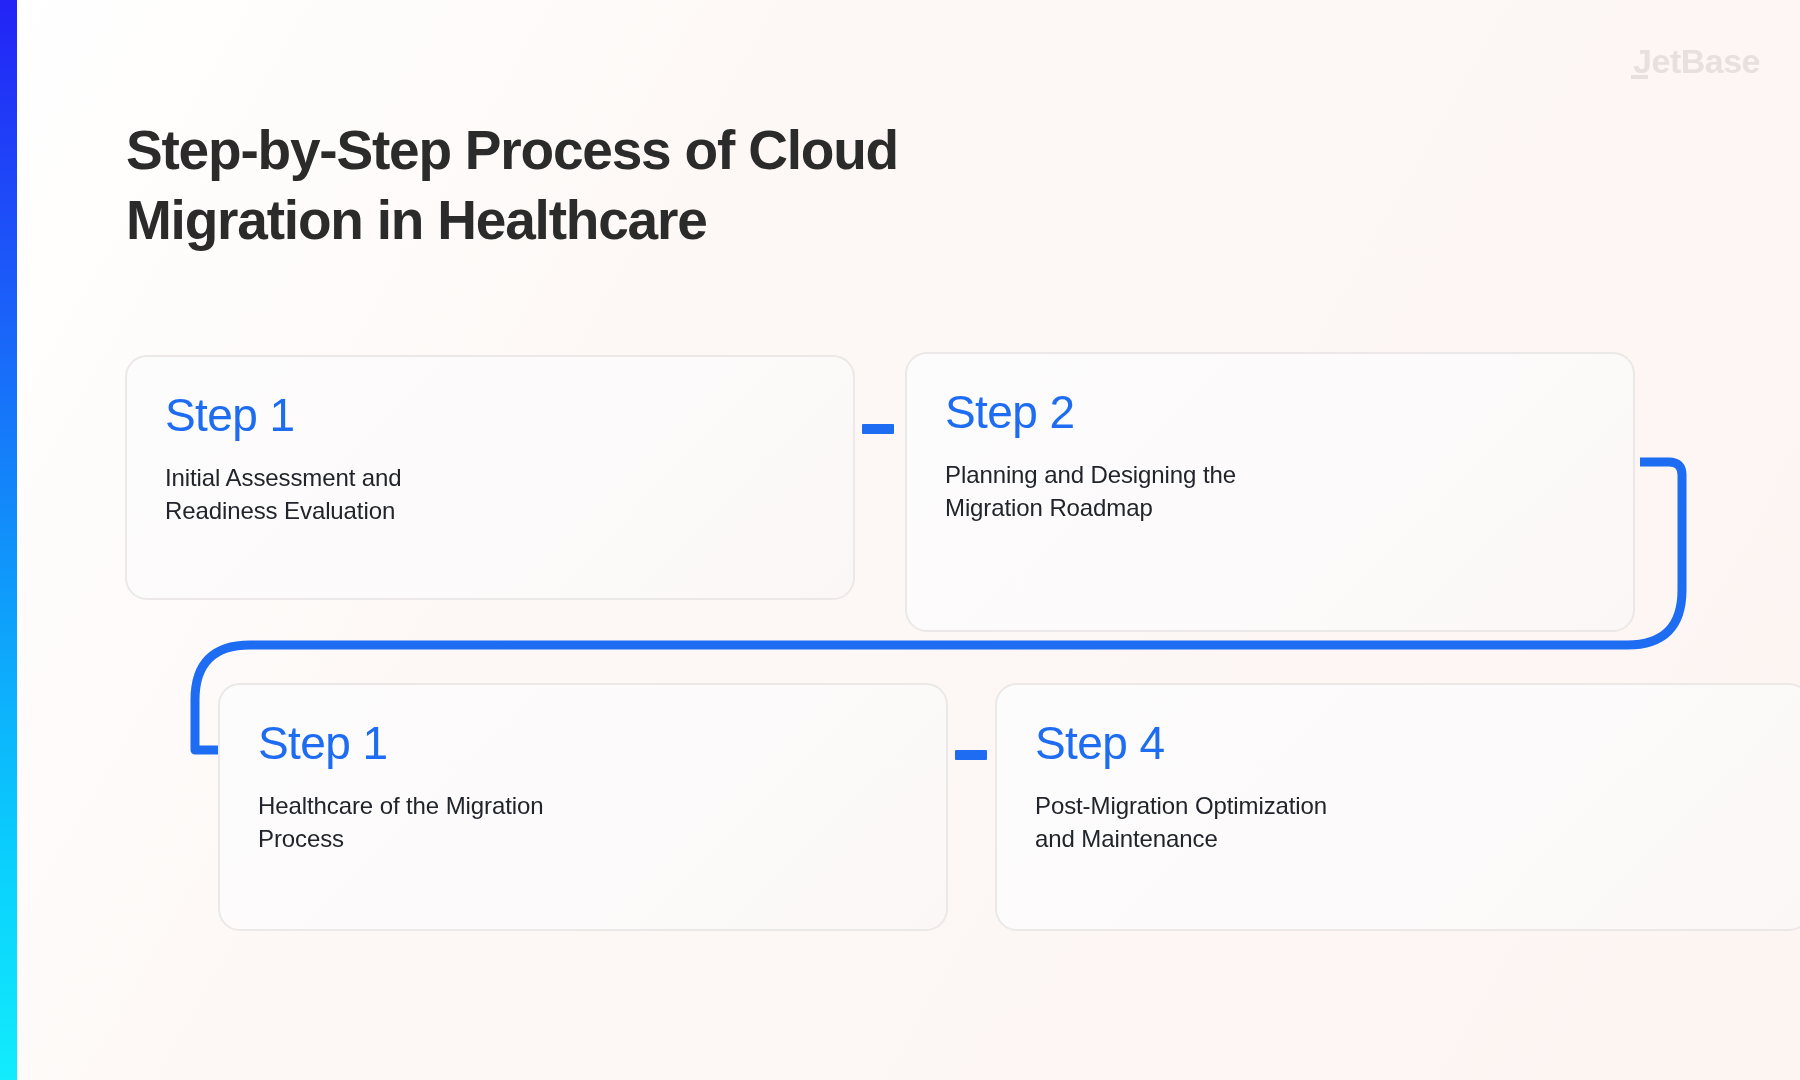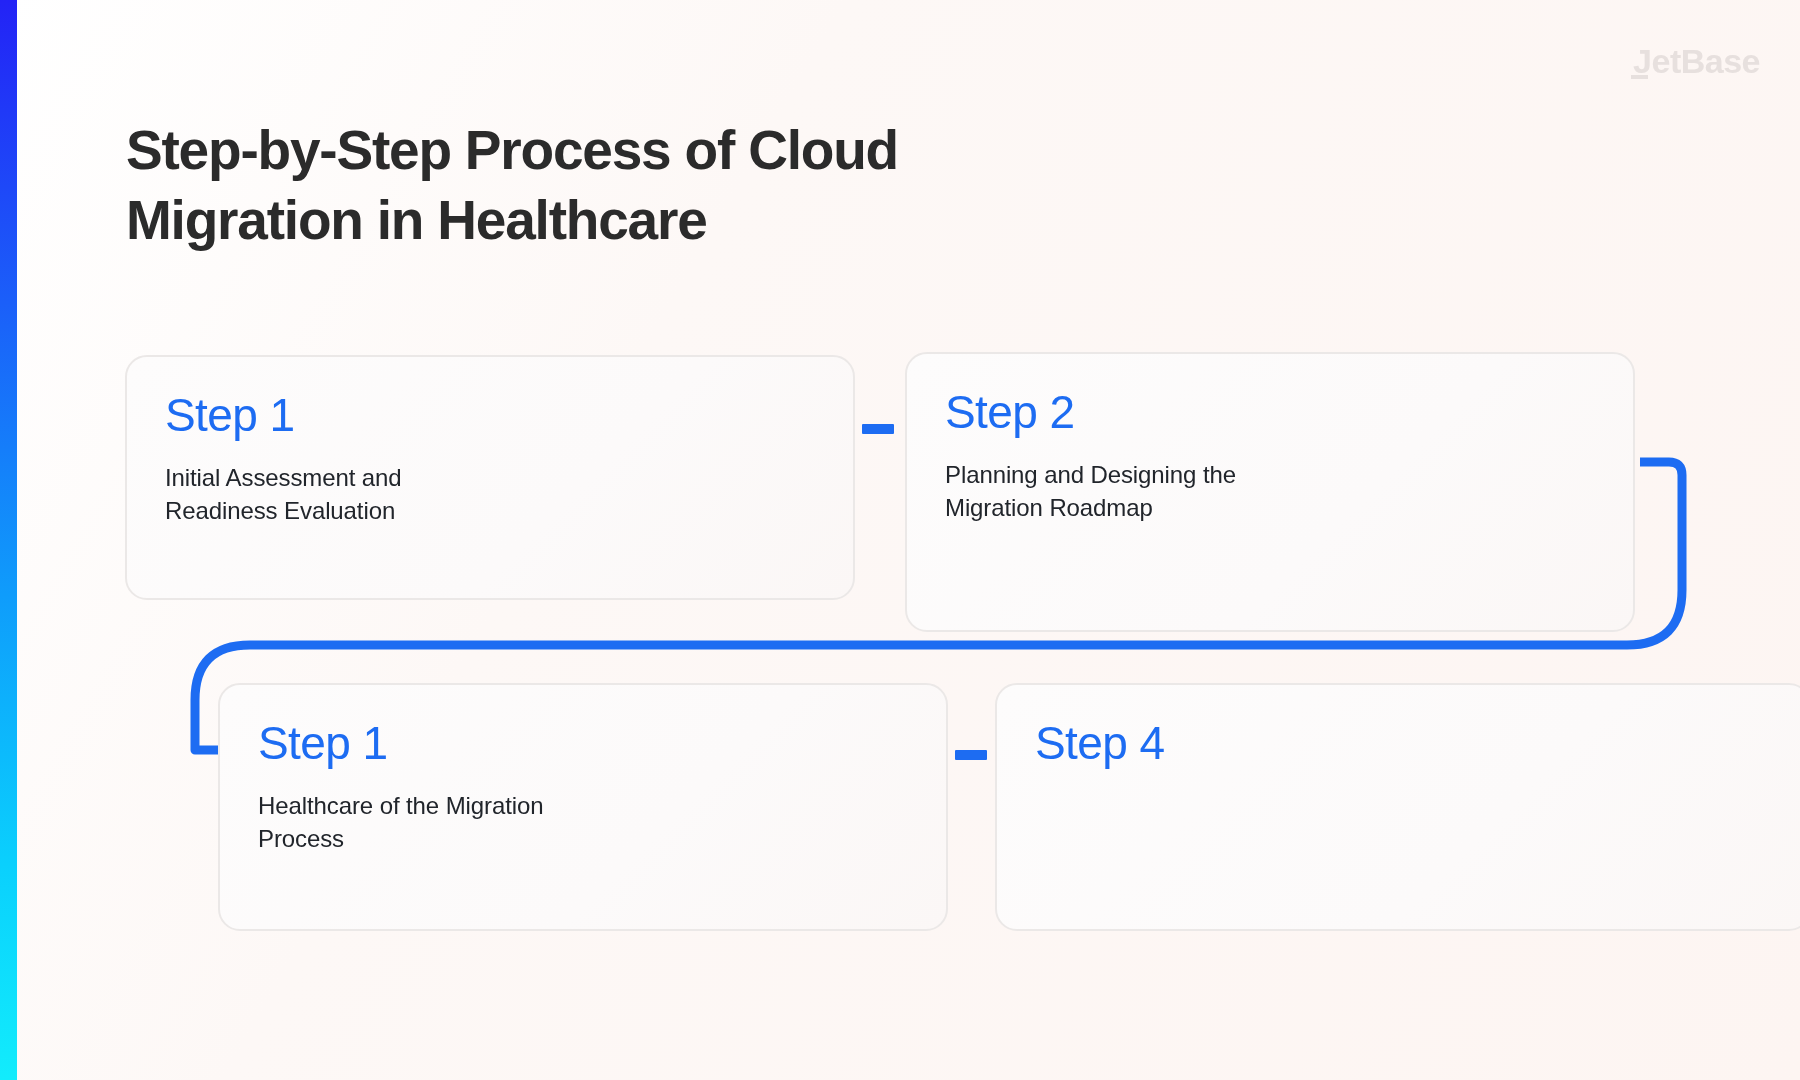--- a/index.html
+++ b/index.html
@@ -154,15 +154,17 @@
   </div>
 
   <div class="card card-3">
     <div class="card-step">Step 1</div>
     <div class="card-desc">Healthcare of the Migration
 Process</div>
   </div>
 
   <div class="card card-4">
     <div class="card-step">Step 4</div>
+    <div class="card-desc">Post-Migration Optimization
+and Maintenance</div>
   </div>
 
 </div>
 
 </body></html>

